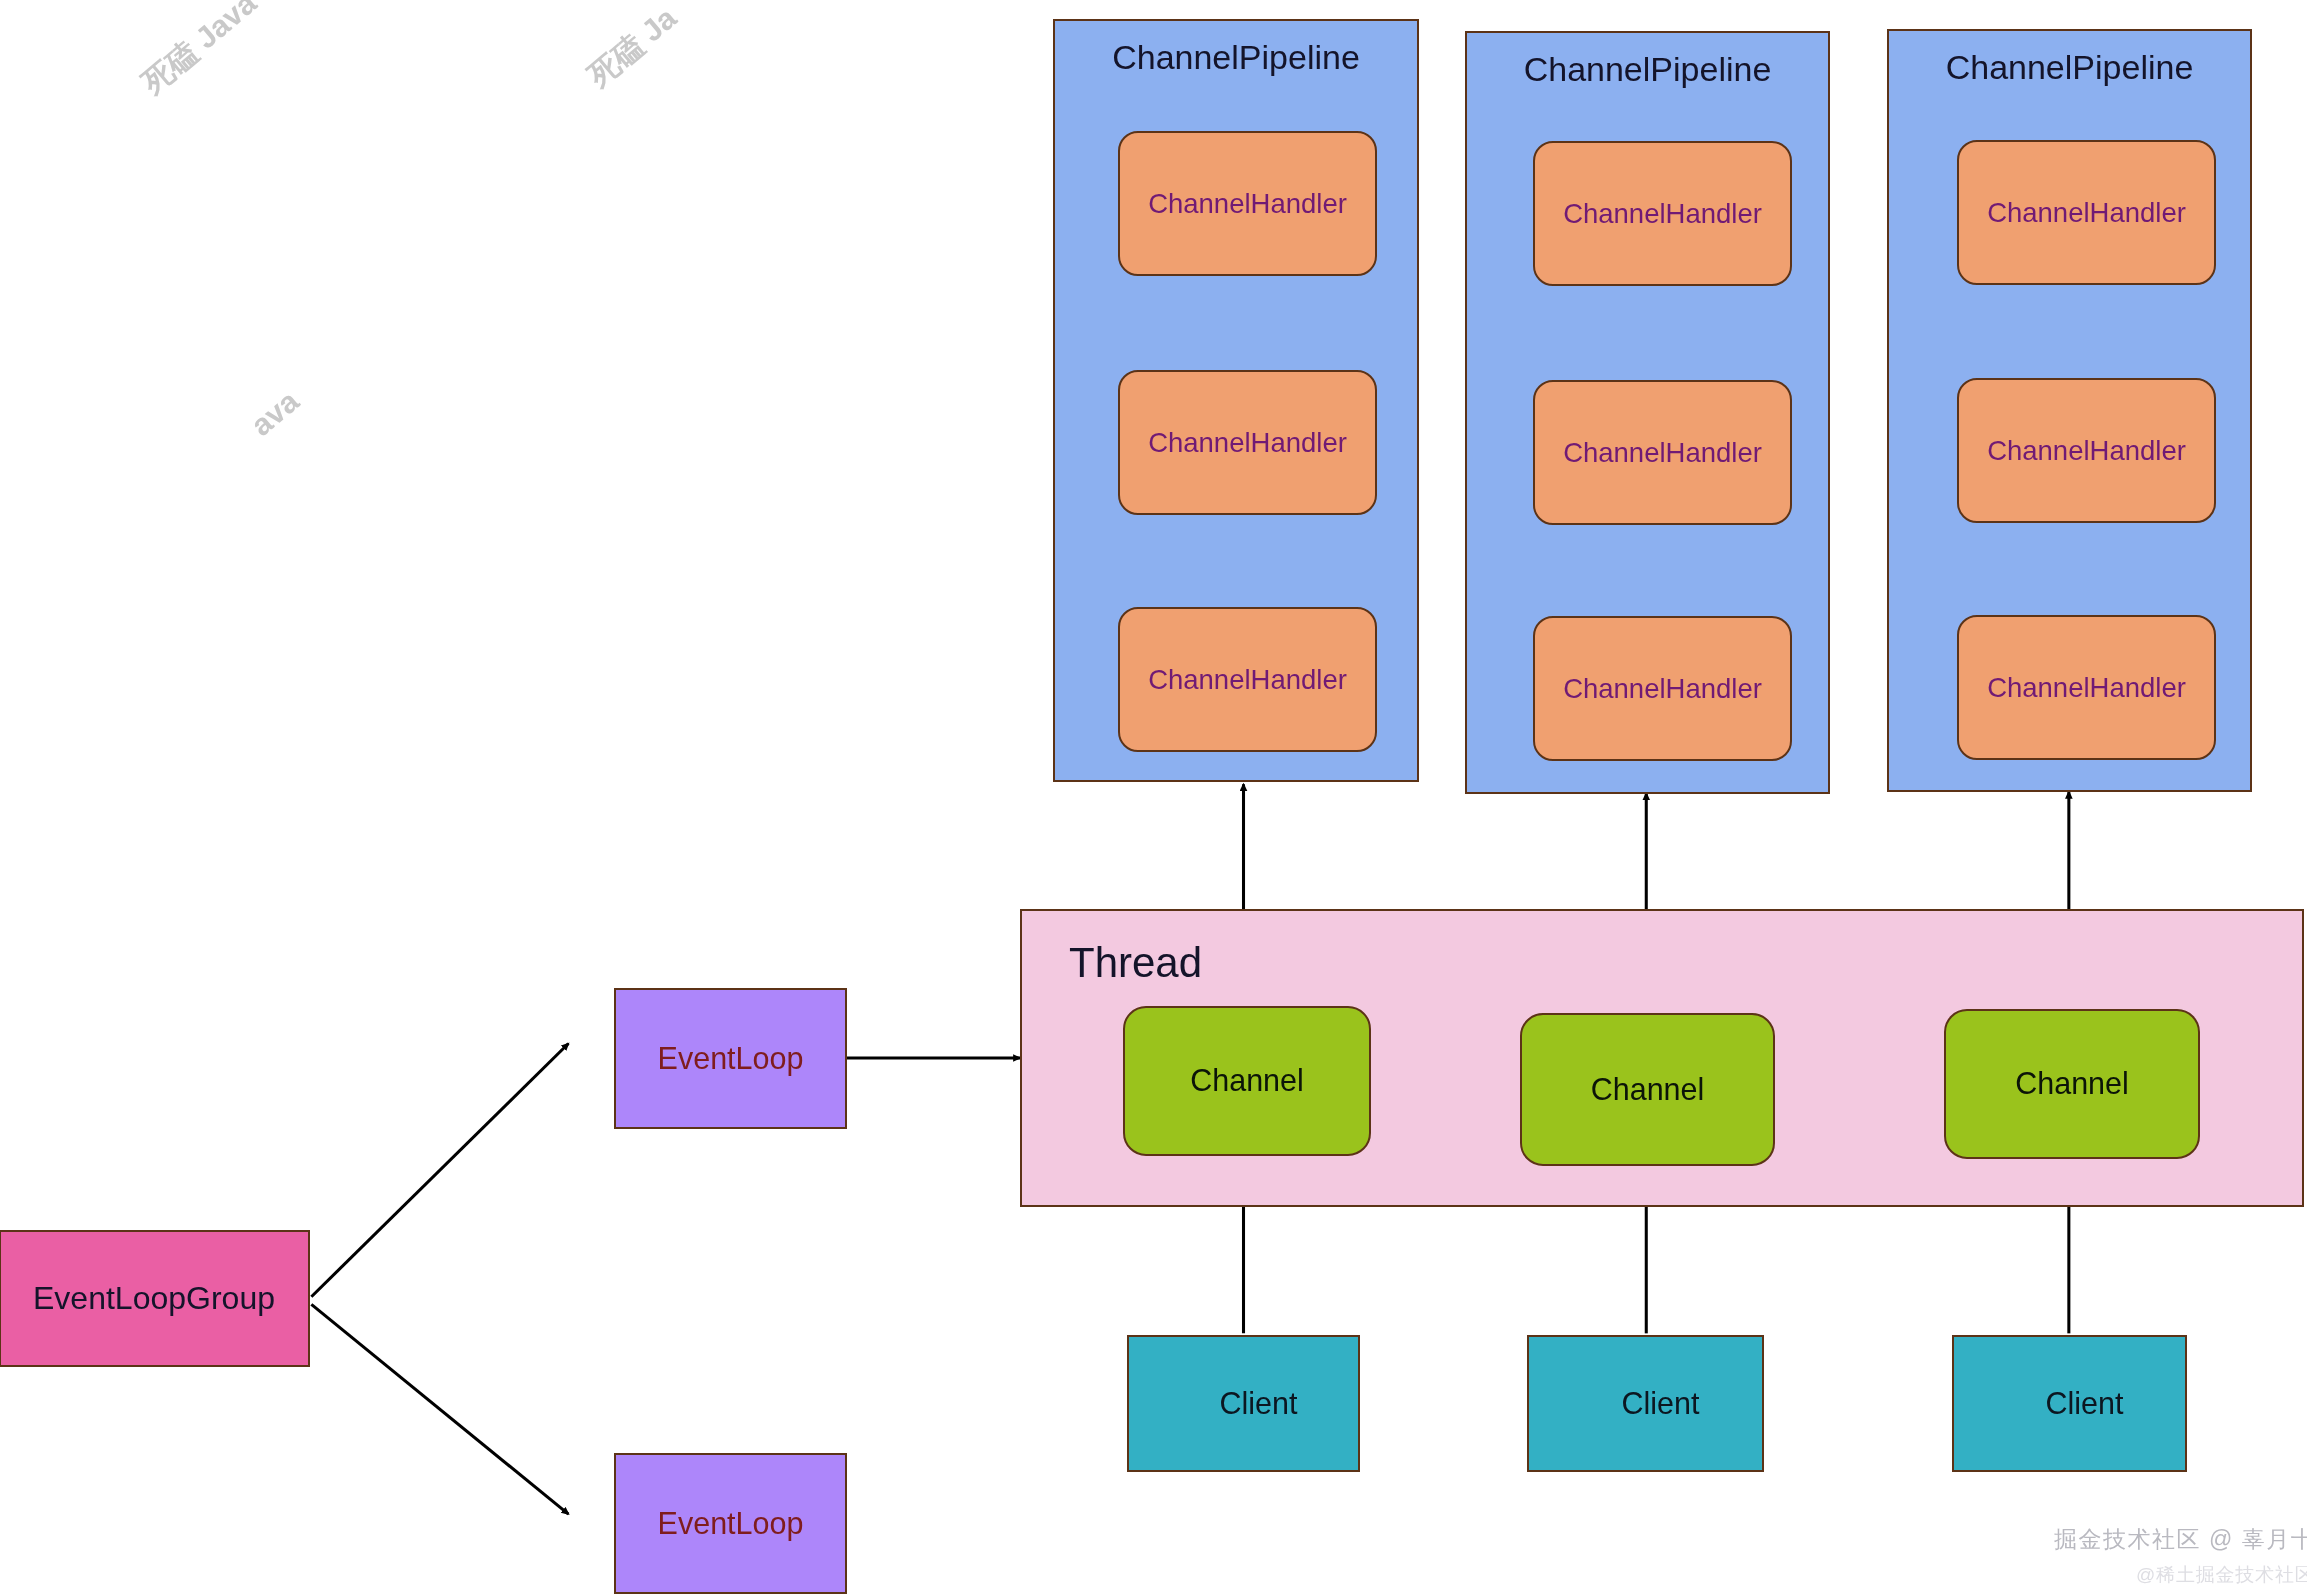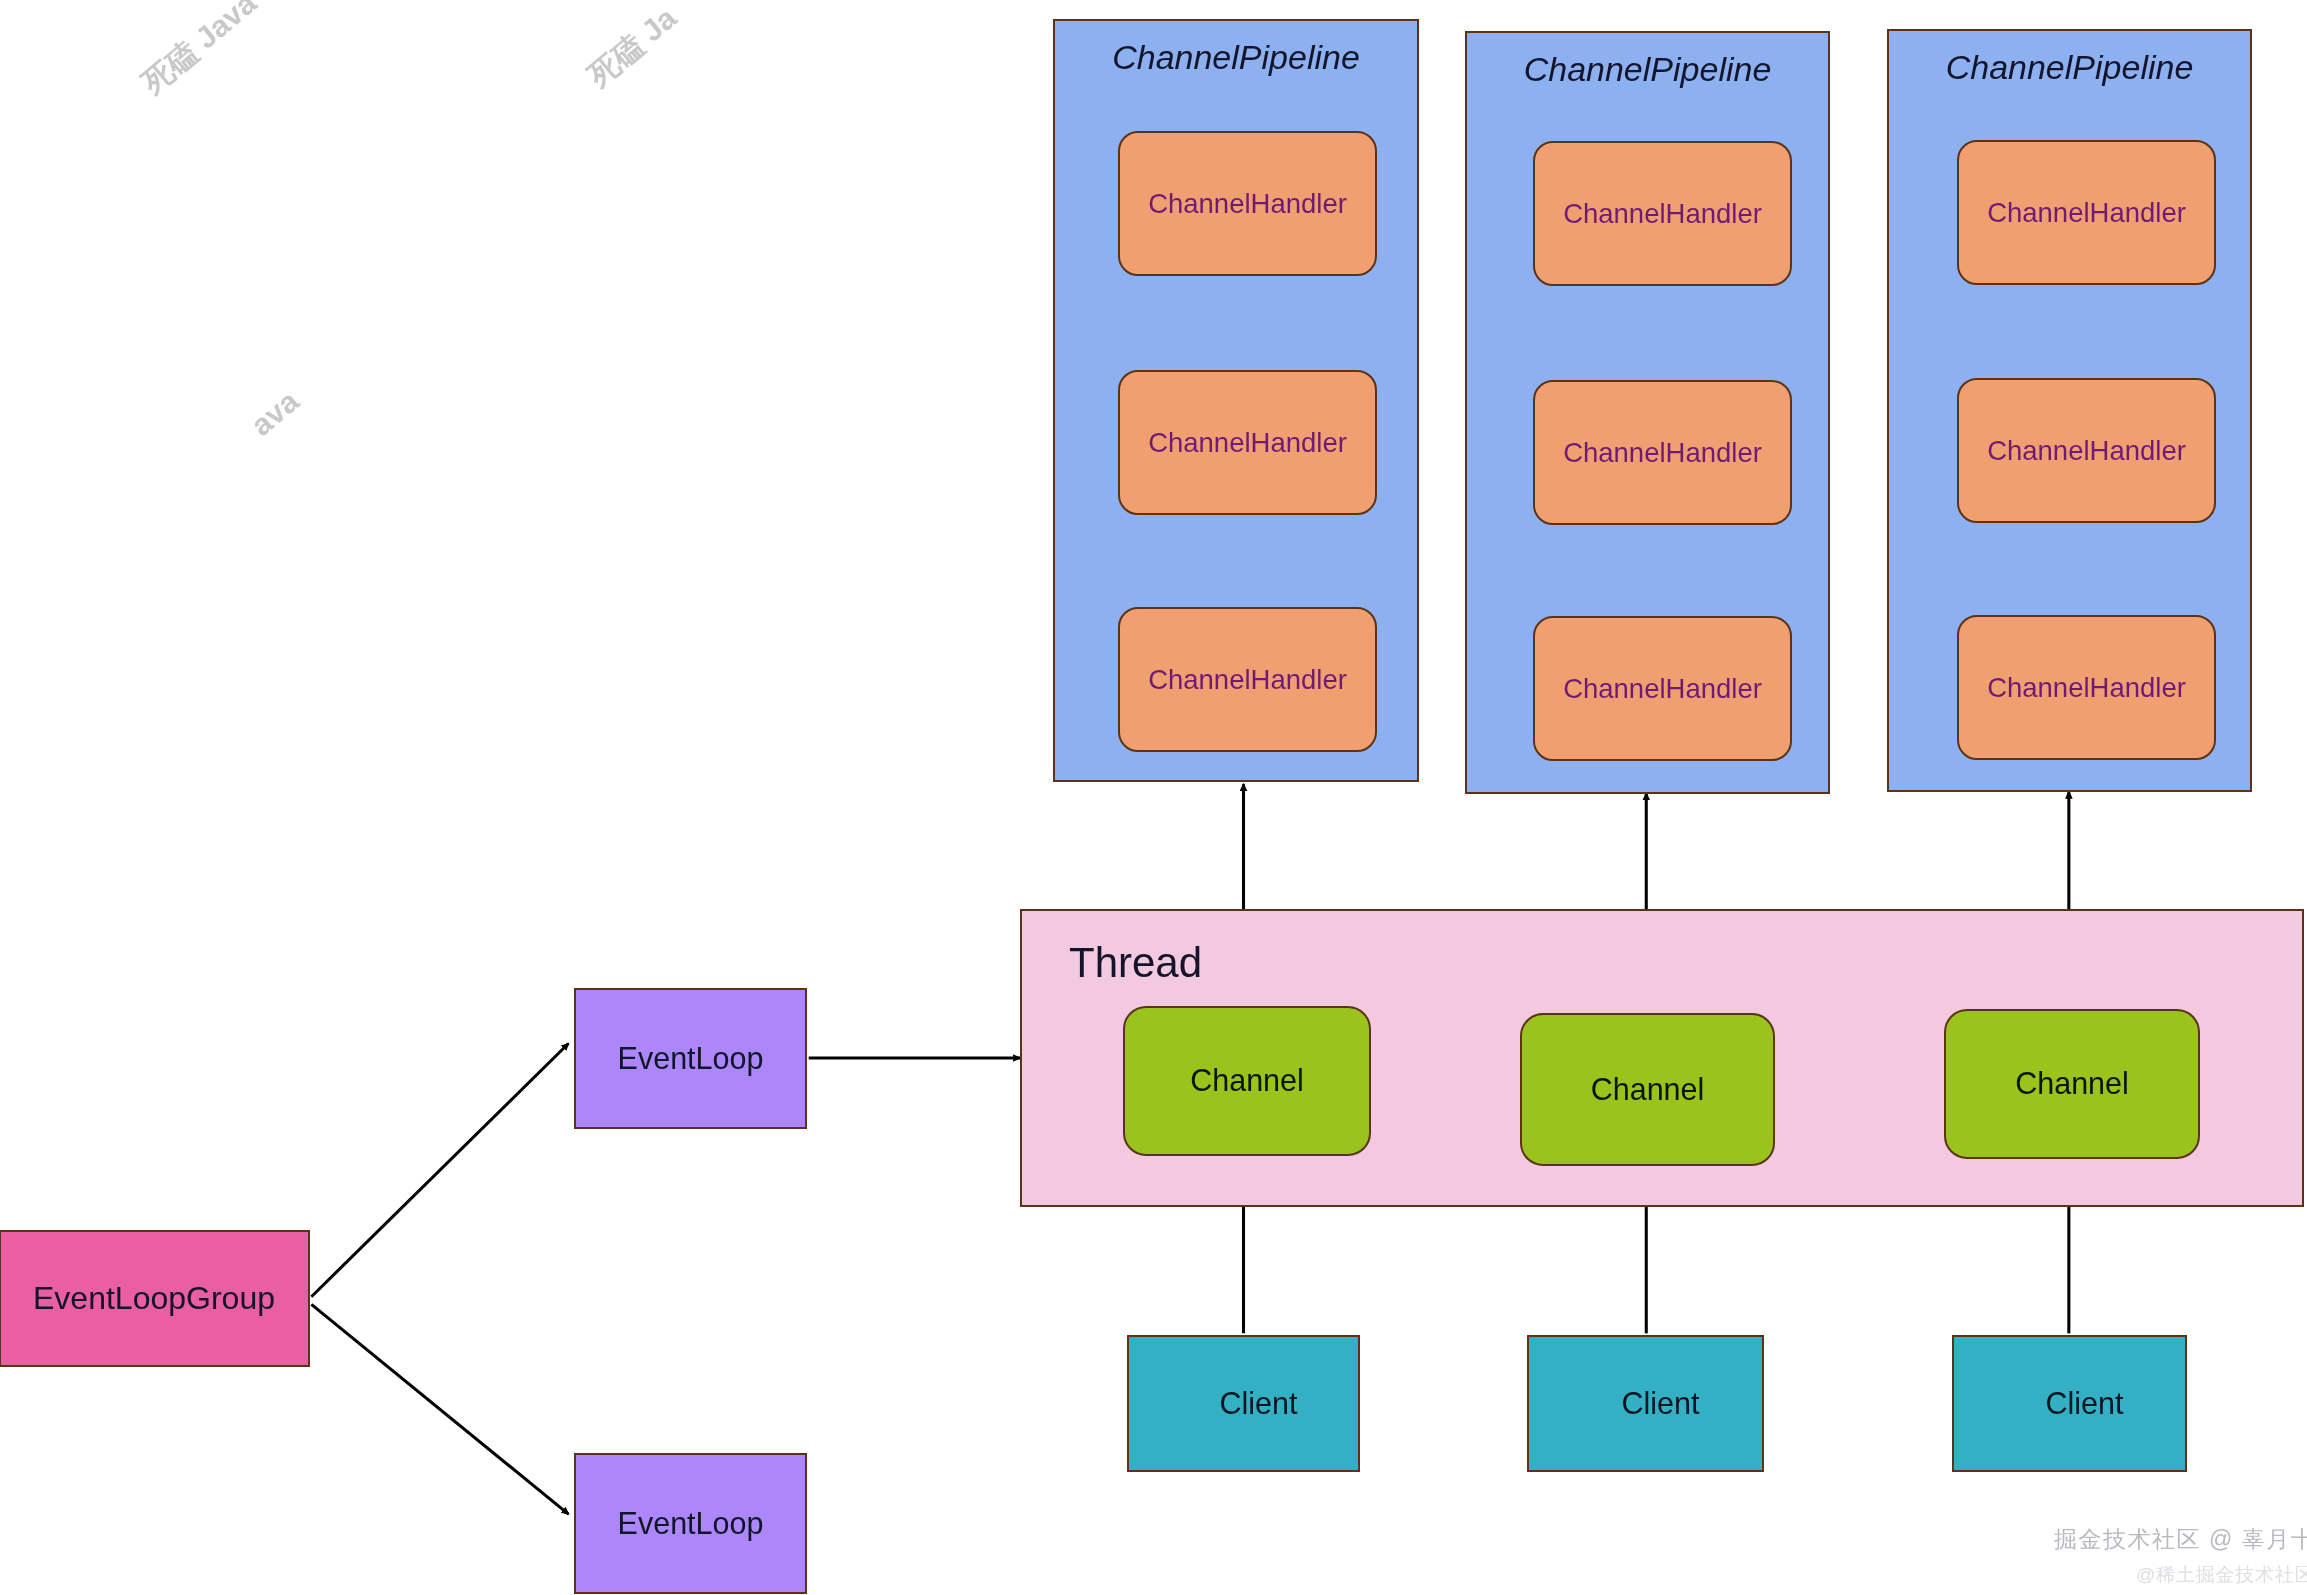--- a/index.html
+++ b/index.html
@@ -37,21 +37,20 @@
     justify-content: center;
   }
   .pipeline-title {
     position: absolute;
     top: 17px;
     left: 0;
     right: 0;
     text-align: center;
     font-size: 34px;
     color: #14142a;
-    font-style: italic;
   }
 
   
   .handler {
     background: #f0a070;
     border: 2.3px solid #5c3317;
     border-radius: 20px;
     font-size: 27.5px;
     color: #701a75;
   }
@@ -85,21 +84,22 @@
     font-size: 30.5px;
     color: #0c1620;
     padding-left: 30px;
   }
 
   
   .eventloop {
     background: #ad86fa;
     border: 2.3px solid #5c3317;
     font-size: 30.5px;
-    color: #0f172a;
+    color: #7f1d1d;
+    margin-left: 40px;
   }
   .eventloopgroup {
     background: #ea5fa4;
     border: 2.3px solid #5c3317;
     font-size: 32px;
     color: #14142a;
   }
 
   
   #connectors {

